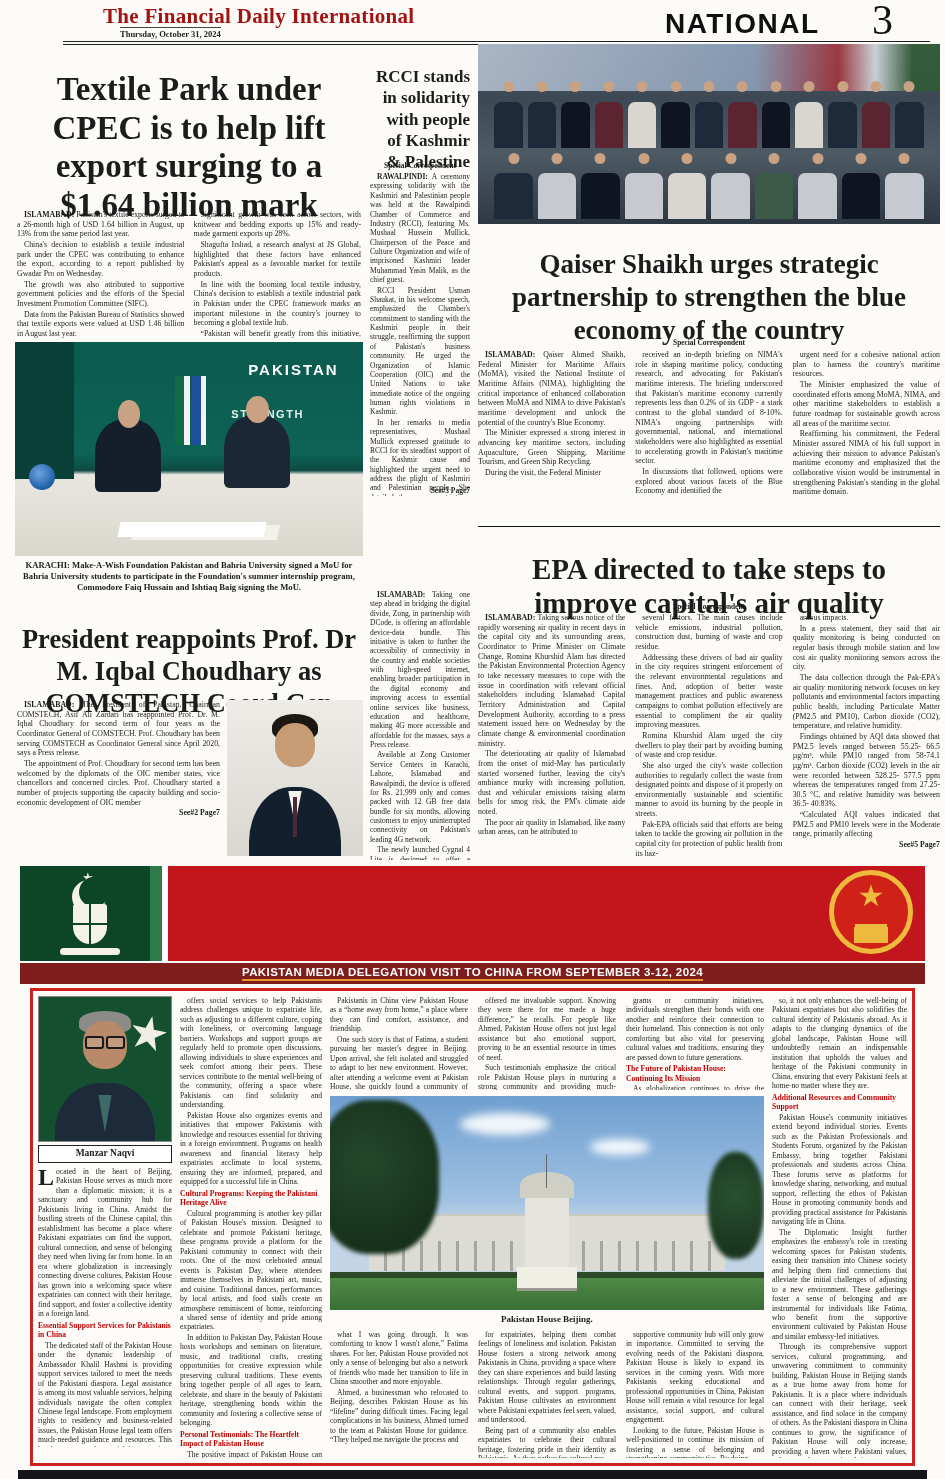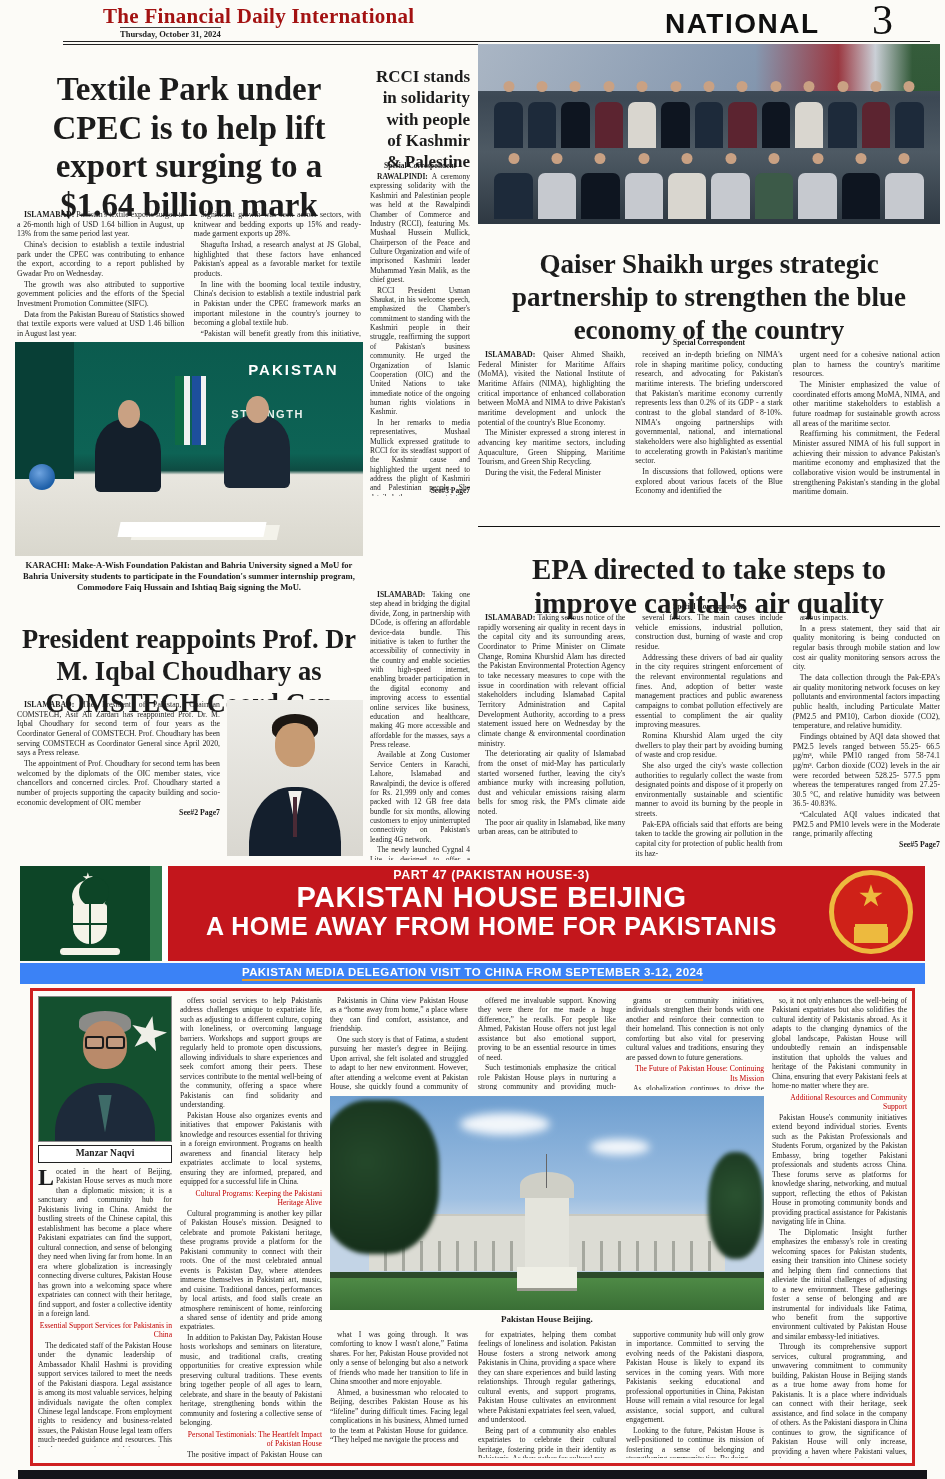--- a/index.html
+++ b/index.html
@@ -10,21 +10,21 @@
   .mh-logo{position:absolute;left:55px;top:4px;font-size:21px;font-weight:bold;color:#a31212;letter-spacing:.3px;}
   .mh-date{position:absolute;left:72px;top:27px;font-size:8.5px;font-weight:bold;color:#222;
            border-top:1px solid #444;padding-top:1px;}
   .mh-section{position:absolute;left:617px;top:8px;font-size:28px;letter-spacing:1.5px;font-weight:600;
               font-family:"Liberation Sans",sans-serif;color:#101010;}
   .mh-page{position:absolute;right:52px;top:-4px;font-size:42px;color:#101010;}
   .mh-rule{position:absolute;left:15px;right:15px;top:41px;height:2px;border-top:1.6px solid #222;border-bottom:1px solid #222;}
   
   .para{margin:0 0 1px;text-indent:7px;text-align:justify;}
   .para b{font-weight:bold;}
-  .subhead{color:#c00000;font-weight:normal;text-align:right;text-indent:0;margin:2px 0 1px;}
+  .subhead{color:#c00000;font-weight:bold;text-align:left;text-indent:0;margin:2px 0 1px;}
   .jump{font-weight:bold;text-align:right;text-indent:0;}
   .dropcap{text-indent:0;}
   .dropcap::first-letter{font-size:24px;font-weight:bold;float:left;line-height:.78;padding:1px 2px 0 0;}
   .byline{font-size:7.4px;font-weight:bold;text-align:center;}
   .ncol{font-size:7.8px;line-height:1.24;overflow:hidden;}
   
   .strip-left{position:absolute;left:15px;top:48px;width:348px;height:812px;}
   .tex-h{position:absolute;top:0;left:0;right:0;text-align:center;font-size:33px;line-height:1.17;font-weight:bold;}
   .tex-body{position:absolute;top:162px;left:2px;right:2px;height:128px;display:flex;gap:9px;}
   .tex-body .ncol{flex:1;}
@@ -109,21 +109,21 @@
   .banner-text{position:absolute;left:150px;right:112px;top:2px;text-align:center;color:#fff;
                font-family:"Liberation Sans",sans-serif;}
   .bt-part{font-size:12.5px;font-weight:800;letter-spacing:.5px;}
   .bt-1{font-size:29px;font-weight:900;line-height:1.08;letter-spacing:.5px;}
   .bt-2{font-size:25px;font-weight:900;line-height:1.1;letter-spacing:.5px;}
   .cn-emblem{position:absolute;right:12px;top:4px;width:84px;height:84px;border-radius:50%;
              border:5px solid #edba3e;background:#cf2118;box-sizing:border-box;}
   .cn-star{position:absolute;left:50%;top:8%;transform:translateX(-50%);color:#edba3e;font-size:30px;line-height:1;}
   .cn-gate{position:absolute;left:50%;bottom:14%;transform:translateX(-50%);width:46%;height:16%;background:#edba3e;
            box-shadow:0 -4px 0 -1px #edba3e,0 4px 0 0 #edba3e;}
-  .delegation-strip{position:absolute;left:20px;top:963px;width:905px;height:21px;background:#3b82f6;
+  .delegation-strip{position:absolute;left:20px;top:963px;width:905px;height:21px;background:#7f1d1d;
                     display:flex;align-items:center;justify-content:center;}
   .delegation-strip span{color:#fff;font-family:"Liberation Sans",sans-serif;font-weight:800;font-size:11.5px;
                     letter-spacing:.4px;border-bottom:2px solid #e59b2c;padding-bottom:1px;}
   
   .feature{position:absolute;left:30px;top:988px;width:885px;height:478px;border:3px solid #cf2020;
            background:#fdfcf8;box-sizing:border-box;padding:5px;}
   .feature .inner{position:relative;width:100%;height:100%;}
   .fcol{position:absolute;top:0;bottom:0;font-size:7.6px;line-height:1.25;overflow:hidden;}
   .fc1{left:0;width:134px;}
   .fc2{left:142px;width:142px;}
@@ -314,25 +314,20 @@
     </div>
   </section>
 
   <section class="banner">
     <div class="pk-panel">
       <div class="pk-star">★</div>
       <div class="pk-crescent"></div>
       <div class="pk-shield"></div>
       <div class="pk-scroll"></div>
     </div>
-    <div class="banner-text">
-      <div class="bt-part">PART 47 (PAKISTAN HOUSE-3)</div>
-      <div class="bt-1">PAKISTAN HOUSE BEIJING</div>
-      <div class="bt-2">A HOME AWAY FROM HOME FOR PAKISTANIS</div>
-    </div>
     <div class="cn-emblem">
       <div class="cn-star">★</div>
       <div class="cn-gate"></div>
     </div>
   </section>
   <div class="delegation-strip">
     <span>PAKISTAN MEDIA DELEGATION VISIT TO CHINA FROM SEPTEMBER 3-12, 2024</span>
   </div>
 
   <section class="feature">

